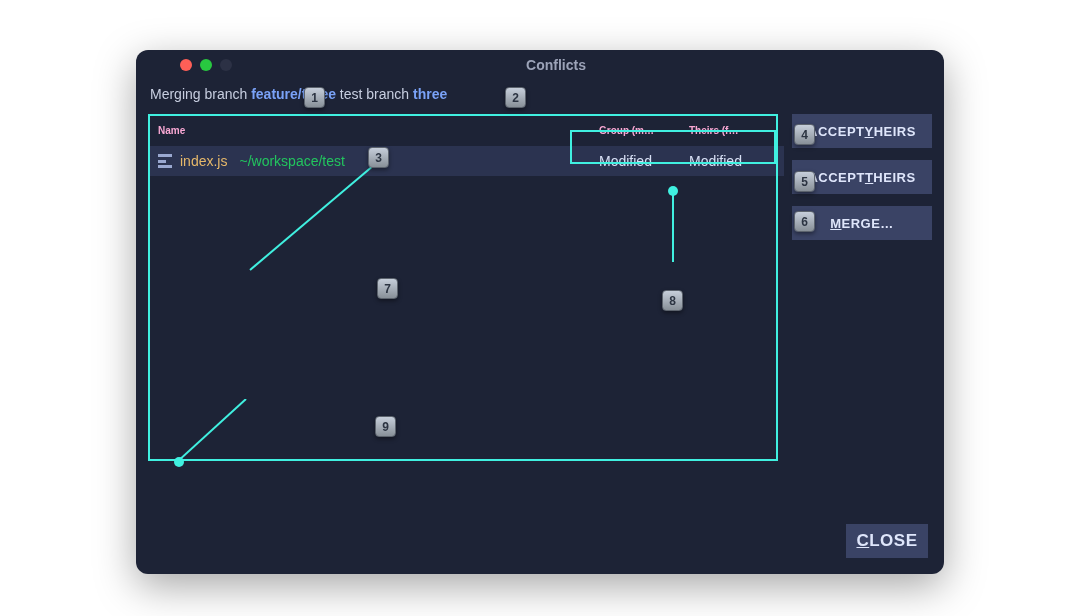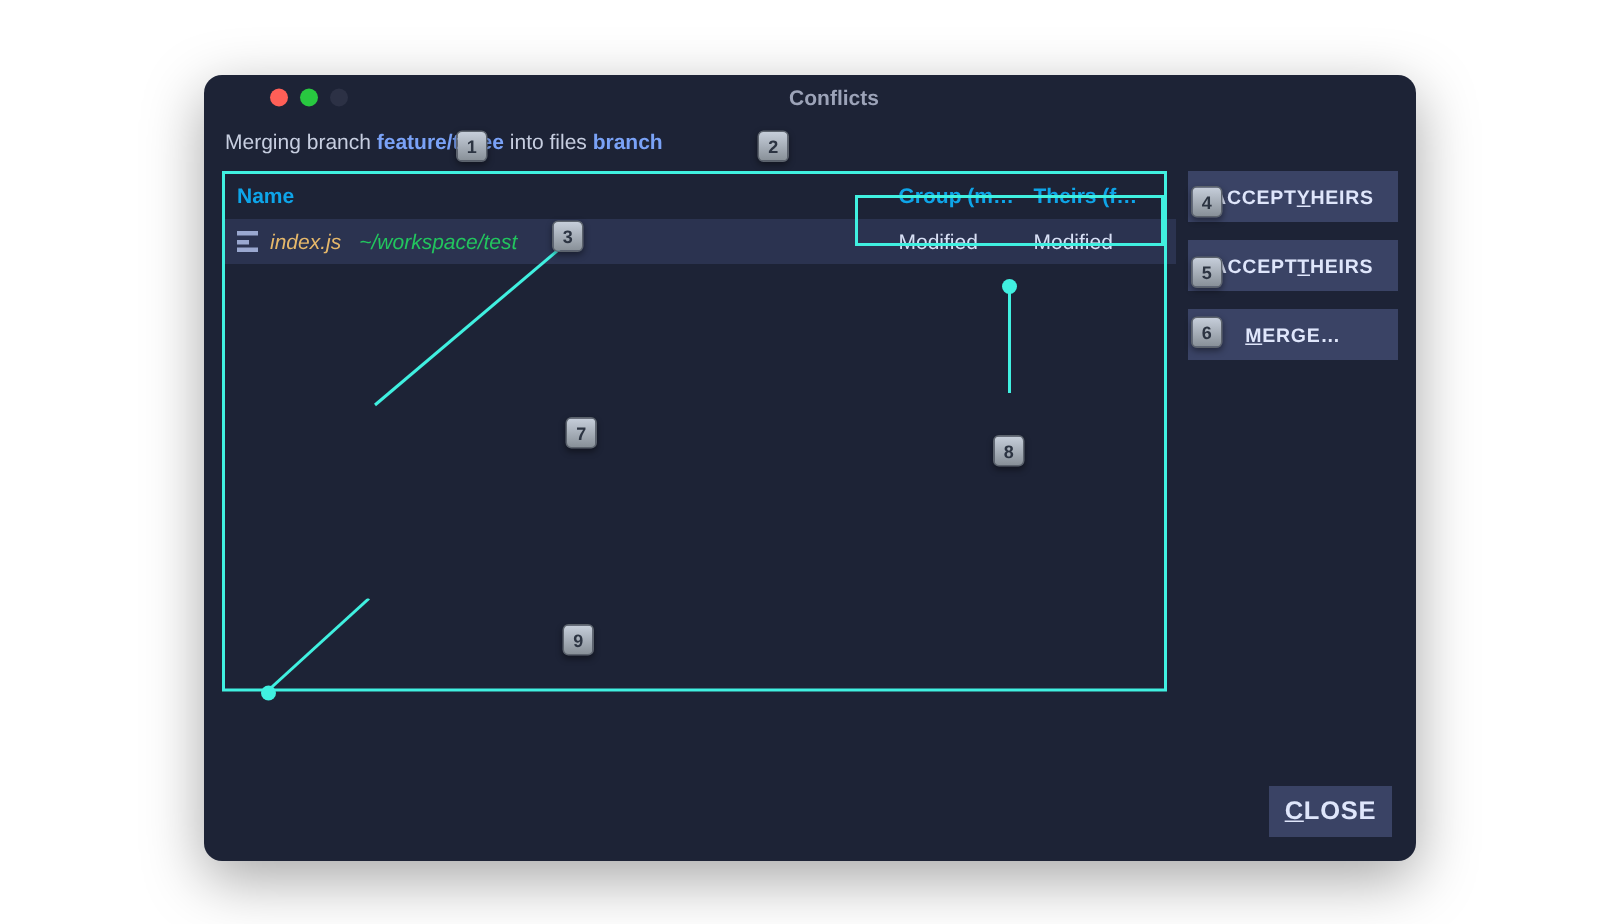--- a/index.html
+++ b/index.html
@@ -82,43 +82,42 @@
       left: 422px;
       top: 16px;
       width: 206px;
       height: 34px;
     }
     .table-header {
       display: flex;
       align-items: center;
       height: 32px;
       padding: 0 10px;
-      color: #0ea5e9;
-      font-size: 14px;
+      color: #f9a8d4;
+      font-size: 10px;
       font-weight: 600;
       background: #1d2336;
     }
     .col-name { flex: 1; }
     .col-yours { width: 90px; text-align: left; }
     .col-theirs { width: 85px; text-align: left; }
     .table-row {
       display: flex;
       align-items: center;
       height: 30px;
       padding: 0 10px;
       background: #2b3350;
       color: #cfd6ea;
       font-size: 14px;
     }
     .file-cell {
       display: flex;
       align-items: center;
       gap: 8px;
       flex: 1;
-      font-style: italic;
     }
     .file-icon {
       width: 14px;
       height: 14px;
       display: flex;
       flex-direction: column;
       justify-content: space-between;
     }
     .file-icon .bar {
       height: 3px;
@@ -221,21 +220,21 @@
   <div class="titlebar">
     <div class="traffic-lights">
       <div class="tl red"></div>
       <div class="tl yellow"></div>
       <div class="tl green"></div>
     </div>
     <div class="window-title">Conflicts</div>
   </div>
 
   <div class="merge-info">
-    <span>Merging branch </span><span class="branch">feature/three</span><span> into files </span><span class="branch">branch</span>
+    <span>Merging branch </span><span class="branch">feature/three</span><span> test branch </span><span class="branch">three</span>
   </div>
 
   <div class="content-row">
     <div class="table-area">
 
       <div class="table-header">
         <div class="col-name">Name</div>
         <div class="col-yours">Group (m…</div>
         <div class="col-theirs">Theirs (f…</div>
       </div>

